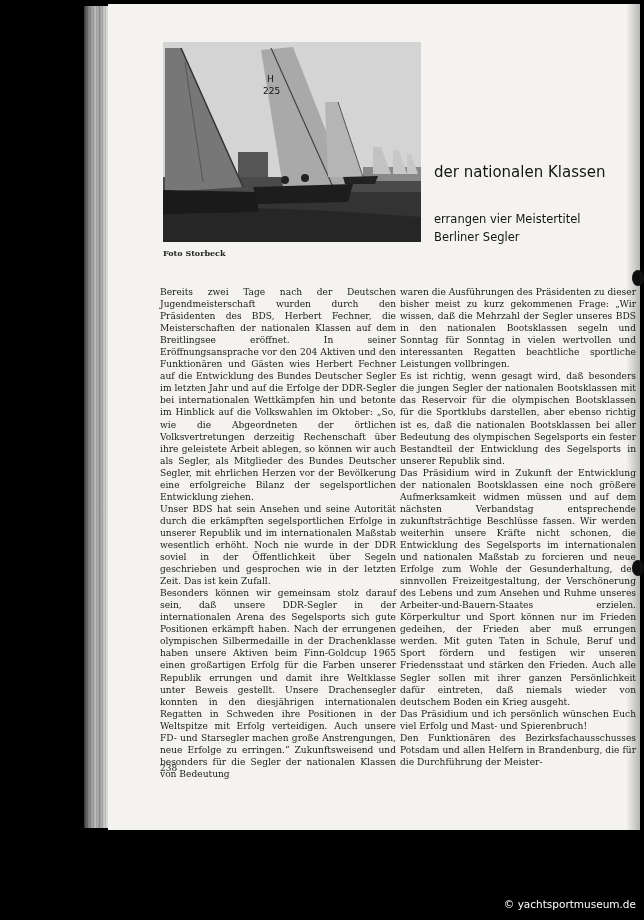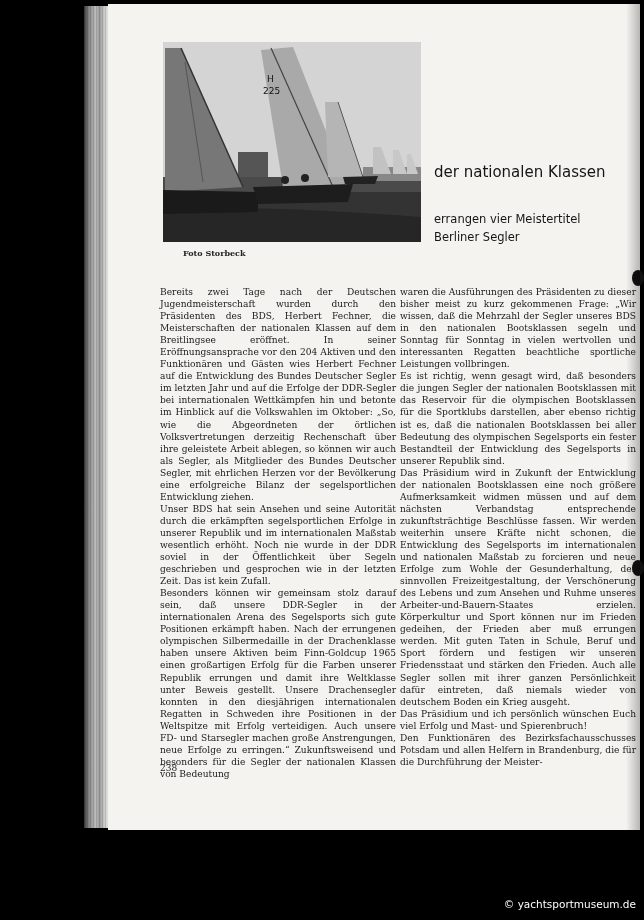--- a/index.html
+++ b/index.html
@@ -6,21 +6,21 @@
   body { width:644px; height:920px; background:#000; position:relative; overflow:hidden; font-family:"DejaVu Serif", serif; }
   .page-edges { position:absolute; left:84px; top:6px; width:26px; height:822px;
     background:linear-gradient(90deg,#3a3a3a 0%,#8a8a8a 20%,#bdbdbd 45%,#9a9a9a 60%,#cfcfcf 80%,#e8e8e8 100%); }
   .page-edges::after { content:""; position:absolute; inset:0;
     background:repeating-linear-gradient(90deg, rgba(0,0,0,.12) 0 1px, transparent 1px 3px); }
   .page { position:absolute; left:108px; top:4px; width:532px; height:826px; background:#f4f3f0; }
   .page::after { content:""; position:absolute; right:0; top:0; width:14px; height:100%;
     background:linear-gradient(90deg, rgba(0,0,0,0), rgba(0,0,0,.25)); }
   .photo { position:absolute; left:55px; top:38px; width:258px; height:200px; overflow:hidden;
     background:linear-gradient(180deg,#d8d8d8 0%,#cfcfcf 55%,#6a6a6a 70%,#3c3c3c 100%); }
-  .caption { position:absolute; left:55px; top:244px; font-size:8px; font-weight:bold; color:#222; font-family:"DejaVu Serif", serif;margin-left:20px; }
+  .caption { position:absolute; left:55px; top:244px; font-size:8px; font-weight:bold; color:#222; font-family:"DejaVu Serif", serif; }
   .title { position:absolute; right:18px; top:40px; text-align:right; font-family:"DejaVu Sans", sans-serif; font-weight:bold; color:#111; line-height:1.2; }
   .title .l1 { font-size:22px; letter-spacing:-0.5px; display:block; }
   .title .l2 { font-size:22px; letter-spacing:-0.5px; display:block; margin-top:2px; }
   .subtitle { position:absolute; left:326px; top:130px; font-family:"DejaVu Sans", sans-serif; font-size:15px; color:#151515;margin-top:29px; }
   .deck { position:absolute; left:326px; top:206px; font-family:"DejaVu Sans", sans-serif; font-size:11.5px; color:#151515; line-height:1.6; }
   .col { position:absolute; top:282px; width:236px; font-size:9.1px; line-height:12.05px; color:#1a1a1a; text-align:justify; }
   .col p { margin:0; }
   .col-left { left:52px; }
   .col-right { left:292px; }
   .page-num { position:absolute; left:52px; top:759px; font-size:9px; font-weight:normal; color:#222;text-align:center; }

